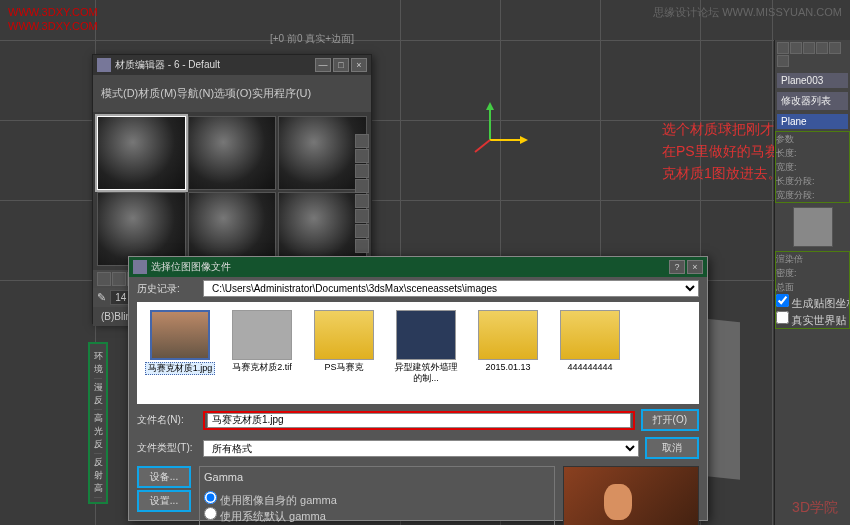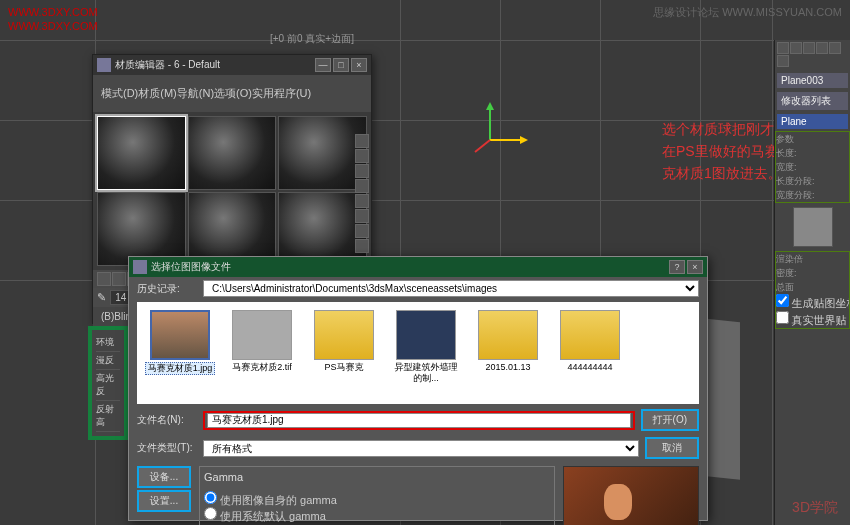--- a/index.html
+++ b/index.html
@@ -57,21 +57,21 @@
 .file-name{font-size:9px;color:#000;word-break:break-all;line-height:11px}
 .file-name.sel{background:#def;border:1px dotted #46a}
 .red-rect{border:2px solid #d00;padding:0 2px}
 .dlg-btn{background:#666;border:2px solid #0ea5e9;color:#ddd;padding:2px 10px;font-size:10px;min-width:54px}
 .gamma-section{display:flex;gap:8px;padding:4px 8px;align-items:flex-start}
 .gamma-left{flex:1}
 .gamma-box{border:1px solid #777;padding:4px;font-size:9px;color:#ccc}
 .gamma-box label{display:block;line-height:14px}
 .preview-img{width:136px;height:70px;background:linear-gradient(135deg,#8a4020,#402010);border:1px solid #333;position:relative}
 .preview-img::after{content:"";position:absolute;left:30%;top:25%;width:28px;height:36px;background:#d89060;border-radius:40%}
-.left-panel{position:absolute;left:88px;top:326px;width:40px;background:#444;border:4px solid #15803d;padding:4px;font-size:9px;writing-mode:horizontal-tb}
+.left-panel{position:absolute;left:88px;top:342px;width:20px;background:#444;border:2px solid #15803d;padding:4px;font-size:9px;writing-mode:horizontal-tb}
 .left-panel div{color:#ccc;font-size:9px;padding:2px 0;border-bottom:1px solid #555}
 .bottom-watermark{position:absolute;right:12px;bottom:8px;color:#d44;opacity:.6;font-size:14px}
 .plane-icon{position:absolute;right:30px;top:56px;width:24px;height:24px;background:#888;border:1px solid #555}
 </style>
 </head>
 <body>
 
 <div class="grid-area">
   <div class="grid-v" style="left:95px"></div>
     <div class="grid-v" style="left:400px"></div>

